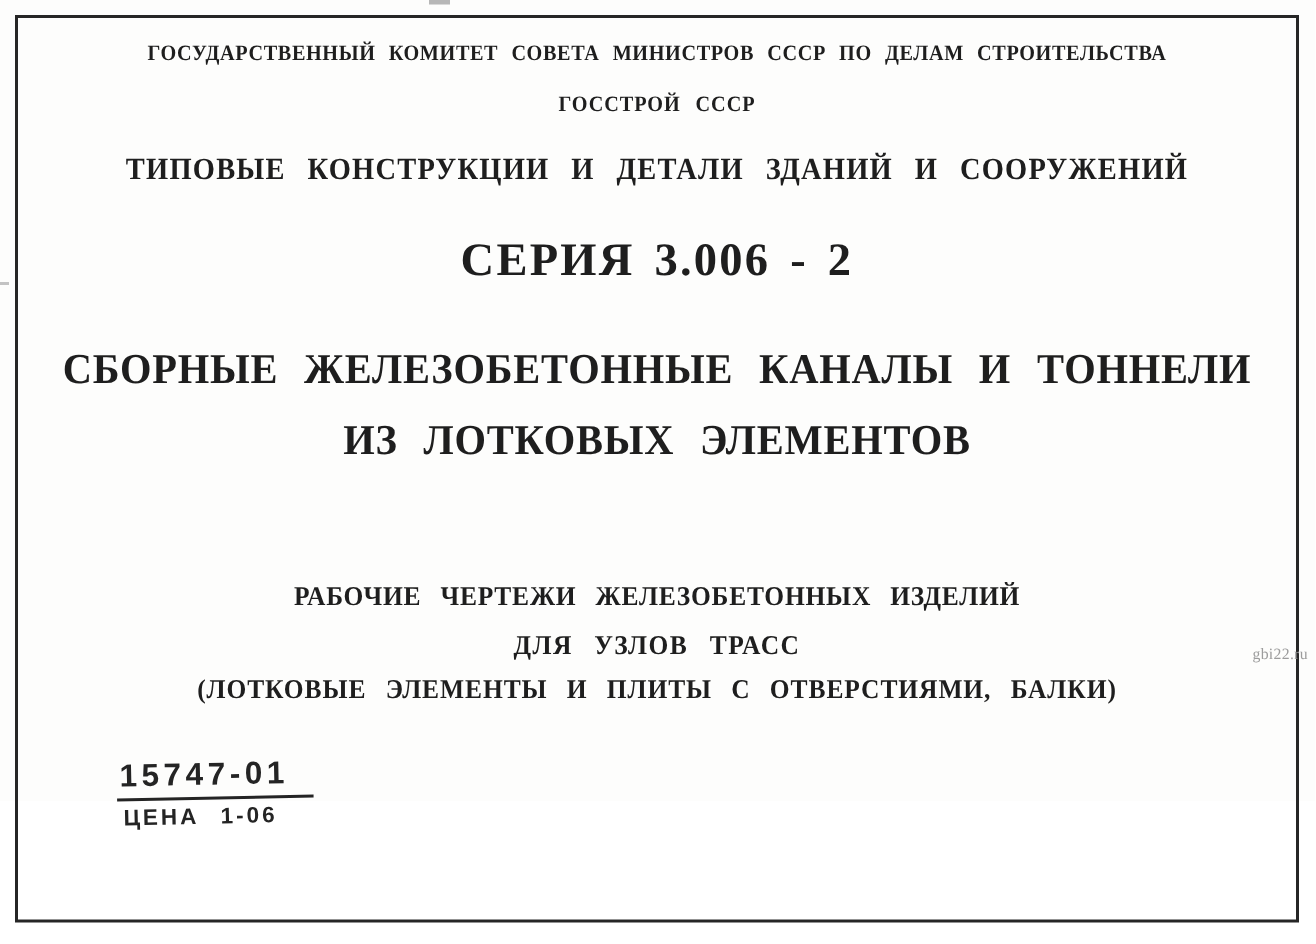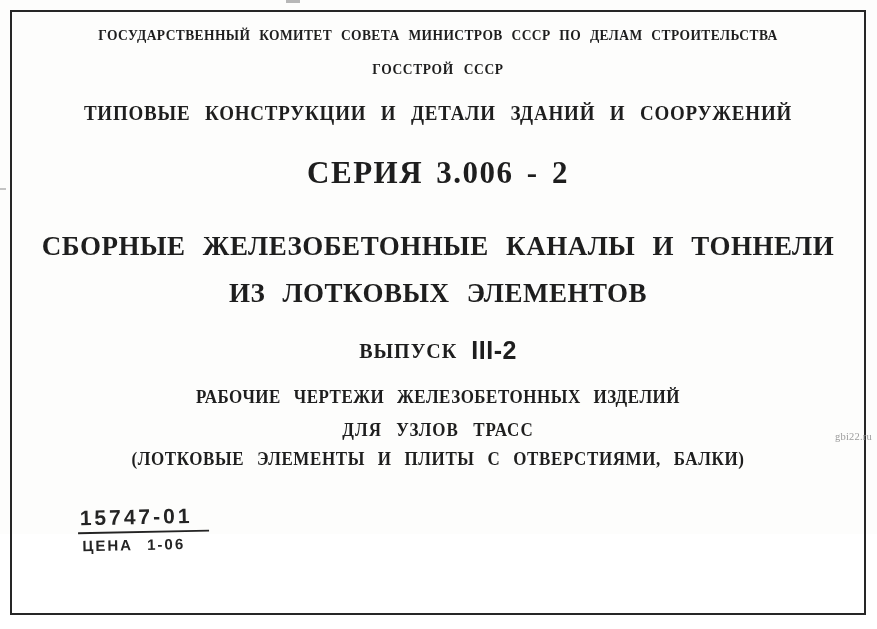--- a/index.html
+++ b/index.html
@@ -163,23 +163,20 @@
   <div class="line org-line-2">ГОССТРОЙ СССР</div>
 
   <div class="line series-caption">ТИПОВЫЕ КОНСТРУКЦИИ И ДЕТАЛИ ЗДАНИЙ И СООРУЖЕНИЙ</div>
 
   <div class="line series-number">СЕРИЯ 3.006 - 2</div>
 
   <div class="line main-title-1">СБОРНЫЕ ЖЕЛЕЗОБЕТОННЫЕ КАНАЛЫ И ТОННЕЛИ</div>
 
   <div class="line main-title-2">ИЗ ЛОТКОВЫХ ЭЛЕМЕНТОВ</div>
 
-  <div class="line issue-line">
-    <span>ВЫПУСК</span><span class="issue-number">III-2</span>
-  </div>
 
   <div class="line subtitle-1">РАБОЧИЕ ЧЕРТЕЖИ ЖЕЛЕЗОБЕТОННЫХ ИЗДЕЛИЙ</div>
 
   <div class="line subtitle-2">ДЛЯ УЗЛОВ ТРАСС</div>
 
   <div class="line subtitle-3">(ЛОТКОВЫЕ ЭЛЕМЕНТЫ И ПЛИТЫ С ОТВЕРСТИЯМИ, БАЛКИ)</div>
 
   <div class="stamp">
     <div class="stamp-code">15747-01</div>
     <div class="stamp-price">

